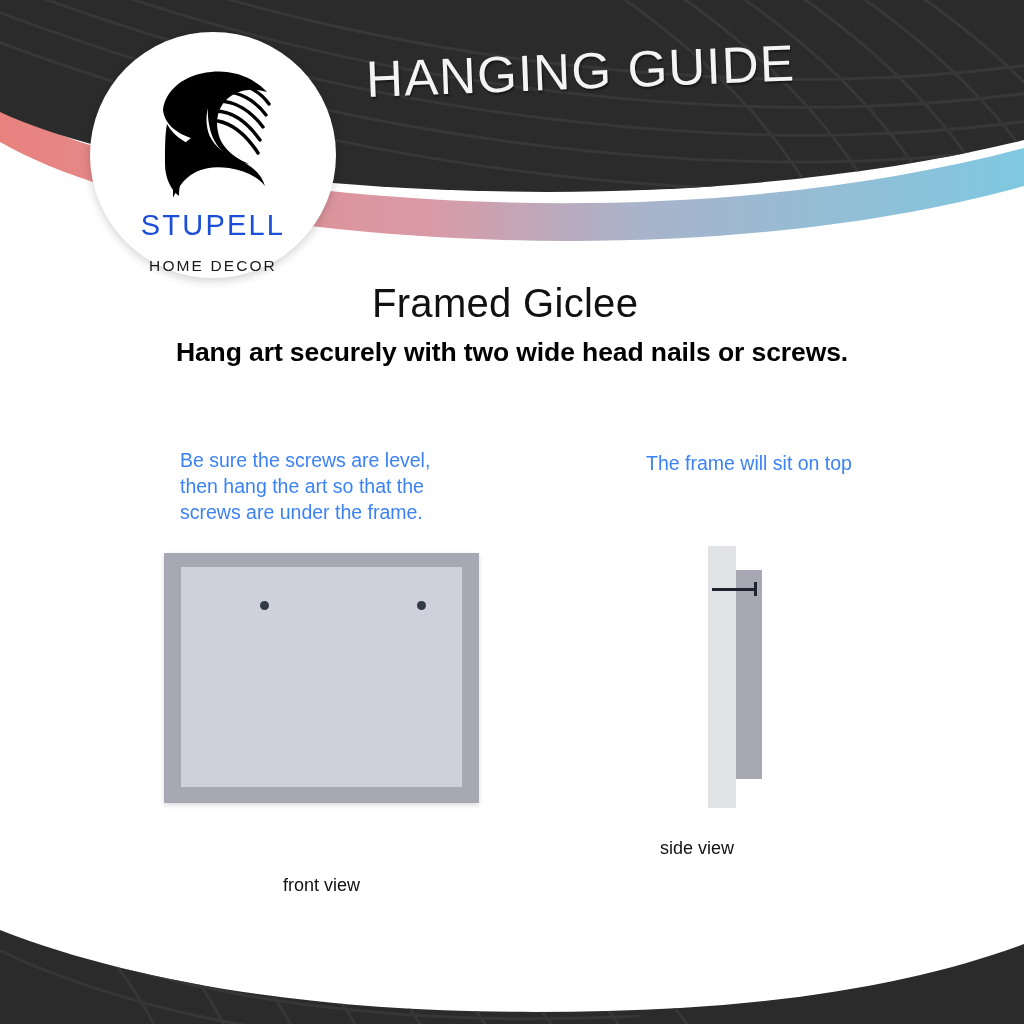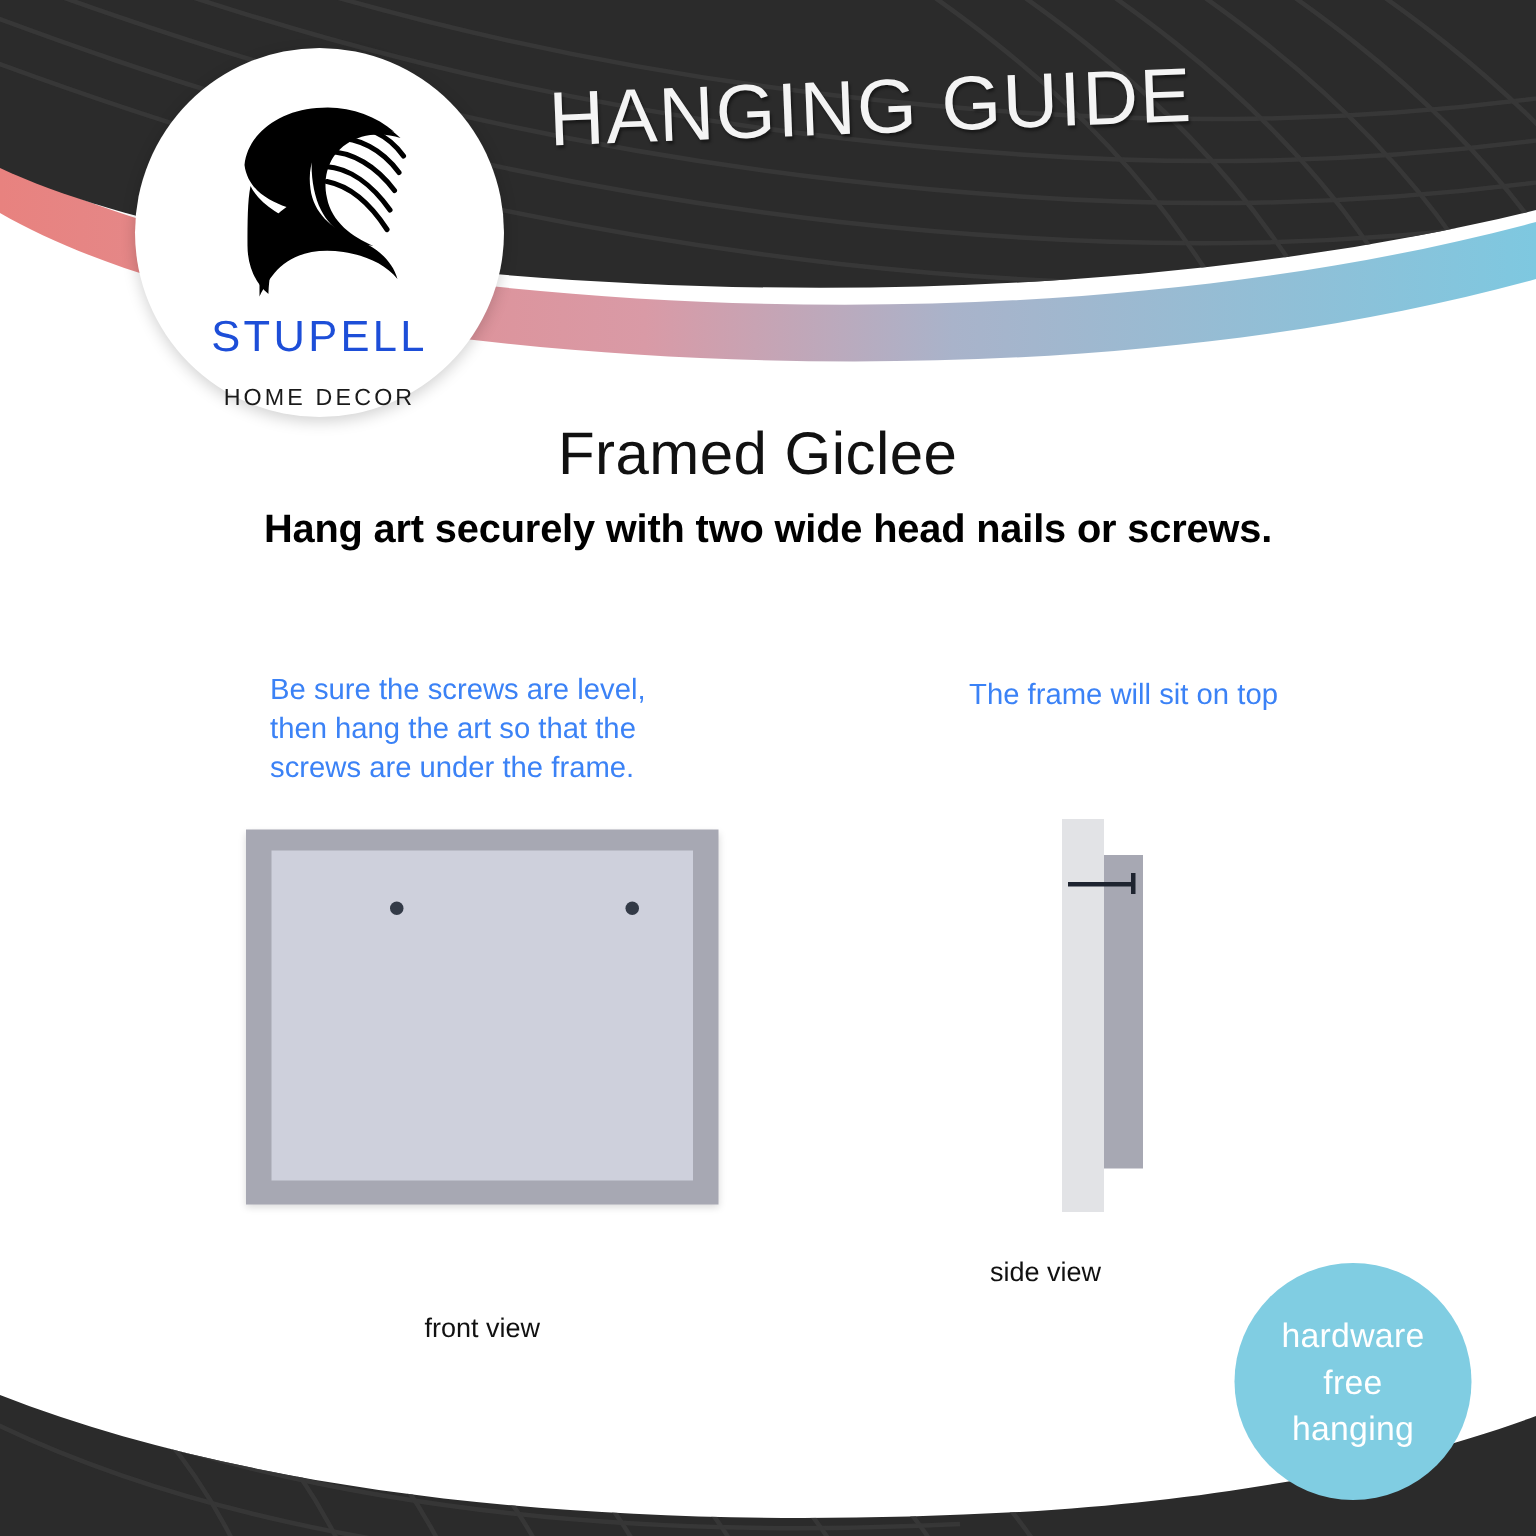--- a/index.html
+++ b/index.html
@@ -389,19 +389,14 @@
   <div id="label-front">front view</div>
 
   <div id="side-view">
     <div id="side-wall"></div>
     <div id="side-frame"></div>
     <div id="side-nail"></div>
     <div id="side-nail-head"></div>
   </div>
   <div id="label-side">side view</div>
 
-  <div id="hardware-badge">
-    <span class="bline">hardware</span>
-    <span class="bline">free</span>
-    <span class="bline">hanging</span>
-  </div>
 
 </div>
 
 </body></html>

